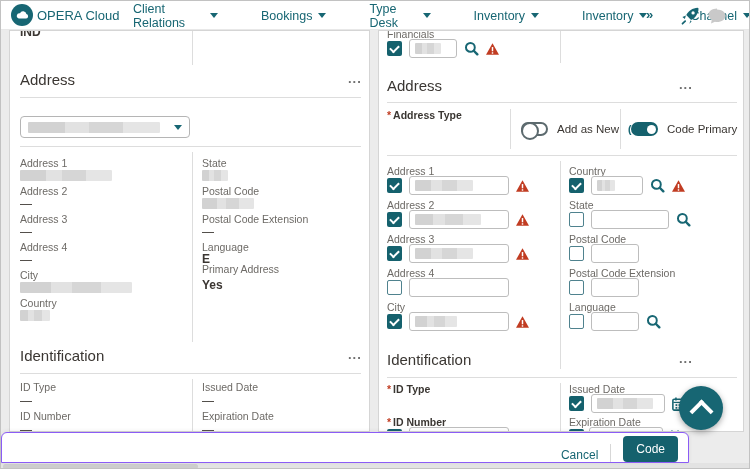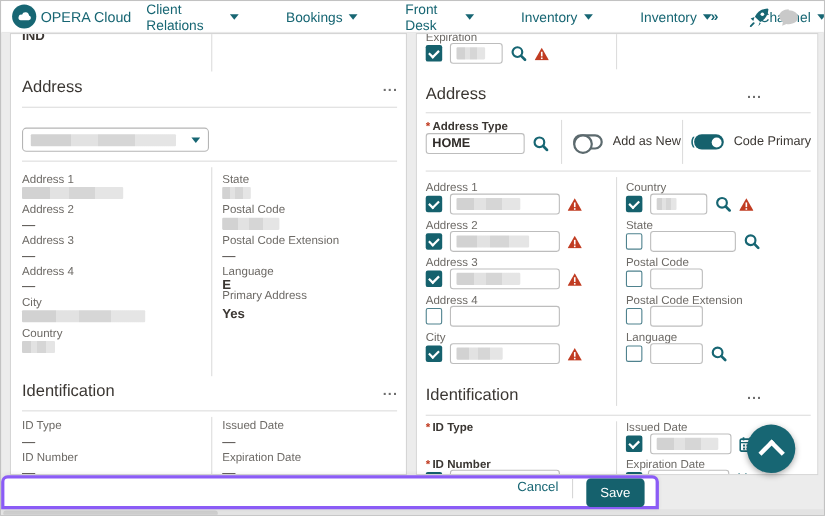--- a/index.html
+++ b/index.html
@@ -41,21 +41,21 @@
   .dd{position:absolute;height:22px;border:1px solid #b5b5b5;border-radius:4px;background:#fff;display:flex;align-items:center;padding:0 7px;justify-content:space-between;}
   .tog{position:relative;flex:0 0 auto;}
   .tog.off{width:27px;height:14px;border:2px solid #5c6a6e;border-radius:8px;background:#fff;}
   .tog.off::before{content:"";position:absolute;left:-2px;top:-2px;width:14px;height:14px;border:2px solid #5c6a6e;border-radius:50%;background:#fff;}
   .tog.on{width:27px;height:14px;border-radius:8px;background:var(--teal-dk);}
   .tog.on::before{content:"";position:absolute;right:2px;top:2.5px;width:9px;height:9px;border-radius:50%;background:#fff;}
   .toglbl{font-size:11.5px;color:#3a3632;}
   .help{font-size:10.5px;font-weight:bold;color:var(--teal);}
   .fab{position:absolute;left:678px;top:385px;width:44px;height:44px;border-radius:50%;background:var(--teal);box-shadow:0 2px 6px rgba(0,0,0,.35);display:flex;align-items:center;justify-content:center;cursor:pointer;z-index:5;}
   .fab::after{content:"";width:13px;height:13px;border-top:4px solid #fff;border-left:4px solid #fff;transform:rotate(45deg);margin-top:6px;}
-  .footer{position:absolute;left:0;top:431px;width:598px;height:31px;background:#fff;border:3px solid #8b5cf6;border-radius:6px 6px 0 0;box-shadow:0 -1px 4px rgba(0,0,0,.07);display:flex;align-items:flex-start;justify-content:flex-end;gap:12px;padding-right:10px;z-index:4;}
+  .footer{position:absolute;left:0;top:431px;width:688px;height:31px;background:#fff;border:1px solid #8b5cf6;border-radius:6px 6px 0 0;box-shadow:0 -1px 4px rgba(0,0,0,.07);display:flex;align-items:flex-end;justify-content:flex-end;gap:12px;padding-right:10px;z-index:4;}
   .cancel{font-size:12px;color:var(--teal);cursor:pointer;}
   .fdiv{width:1px;height:18px;background:#d7d7d7;}
   .save{background:var(--teal-dk);color:#fff;font-size:12px;border:none;border-radius:4px;padding:6px 13px;cursor:pointer;}
   .hscroll{position:absolute;left:0;top:462px;width:750px;height:7px;background:#e3e3e3;}
   .hthumb{position:absolute;left:2px;top:1px;width:195px;height:5px;background:#cdcdcd;border-radius:3px;}
   .dayhint{font-size:9.5px;font-style:italic;color:#4a4a4a;}
   svg{display:block;}
 </style>
 </head>
 <body>
@@ -72,21 +72,21 @@
     <div class="nav">
       <div class="nav-item">
           <span>Client Relations</span>
           <span class="caret"></span>
         </div>
       <div class="nav-item">
           <span>Bookings</span>
           <span class="caret"></span>
         </div>
       <div class="nav-item">
-          <span>Front Desk</span>
+          <span>Type Desk</span>
           <span class="caret"></span>
         </div>
       <div class="nav-item">
           <span>Inventory</span>
           <span class="caret"></span>
         </div>
       <div class="nav-item">
           <span>Inventory</span>
           <span class="caret"></span>
         </div>
@@ -160,21 +160,21 @@
     <span class="val" style="left:10px;top:363px;">—</span>
     <span class="lbl" style="left:10px;top:379px;">ID Number</span>
     <span class="val" style="left:10px;top:392px;">—</span>
     <span class="lbl" style="left:192px;top:350px;">Issued Date</span>
     <span class="val" style="left:192px;top:363px;">—</span>
     <span class="lbl" style="left:192px;top:379px;">Expiration Date</span>
     <span class="val" style="left:192px;top:392px;">—</span>
   </div>
 
   <div class="panel" style="left:377px;width:366px;height:402px;">
-    <span class="lbl" style="left:8px;top:-3px;">Expiration</span>
+    <span class="lbl" style="left:8px;top:-3px;">Financials</span>
     <div class="frow" style="left:8px;top:8px;">
       <div class="cb on"></div>
       <div class="inp" style="width:48px;">
           <div class="redact" style="width:26px;"></div>
         </div>
       <span class="icon-search">
   <svg width="15" height="15" viewBox="0 0 16 16">
             <circle cx="6.8" cy="6.8" r="4.7" fill="none" stroke="#176673" stroke-width="2.1"></circle>
             <line x1="10.4" y1="10.4" x2="14.2" y2="14.2" stroke="#176673" stroke-width="2.6" stroke-linecap="round"></line>
           </svg>
@@ -187,31 +187,20 @@
           </svg>
 </span>
     </div>
     <div class="vr" style="left:181px;top:0;height:32px;"></div>
 
     <span class="hdr" style="left:8px;top:46px;">Address</span>
     <span class="dots" style="left:300px;top:46px;">...</span>
     <div class="hr" style="left:8px;top:71px;width:350px;"></div>
 
     <span class="lbl req" style="left:8px;top:78px;"><span class="star">*</span><span>Address Type</span></span>
-    <div class="frow" style="left:8px;top:90px;">
-      <div class="inp" style="width:90px;">
-          <span>HOME</span>
-        </div>
-      <span class="icon-search">
-  <svg width="15" height="15" viewBox="0 0 16 16">
-            <circle cx="6.8" cy="6.8" r="4.7" fill="none" stroke="#176673" stroke-width="2.1"></circle>
-            <line x1="10.4" y1="10.4" x2="14.2" y2="14.2" stroke="#176673" stroke-width="2.6" stroke-linecap="round"></line>
-          </svg>
-</span>
-    </div>
     <div class="vr" style="left:131px;top:78px;height:40px;"></div>
     <div class="frow" style="left:142px;top:91px;gap:9px;">
       <div class="tog off"></div>
       <span class="toglbl">Add as New</span>
       <span class="help">(?)</span>
     </div>
     <div class="vr" style="left:241px;top:78px;height:40px;"></div>
     <div class="frow" style="left:252px;top:91px;gap:9px;">
       <div class="tog on"></div>
       <span class="toglbl">Code Primary</span>
@@ -404,19 +393,19 @@
           </svg>
 </span>
     </div>
   </div>
 
   <div class="fab"></div>
 
   <div class="footer">
     <span class="cancel">Cancel</span>
     <div class="fdiv"></div>
-    <button class="save">Save</button>
+    <button class="save">Code</button>
   </div>
 
   <div class="hscroll">
     <div class="hthumb"></div>
   </div>
 </div>
 
 </body></html>

